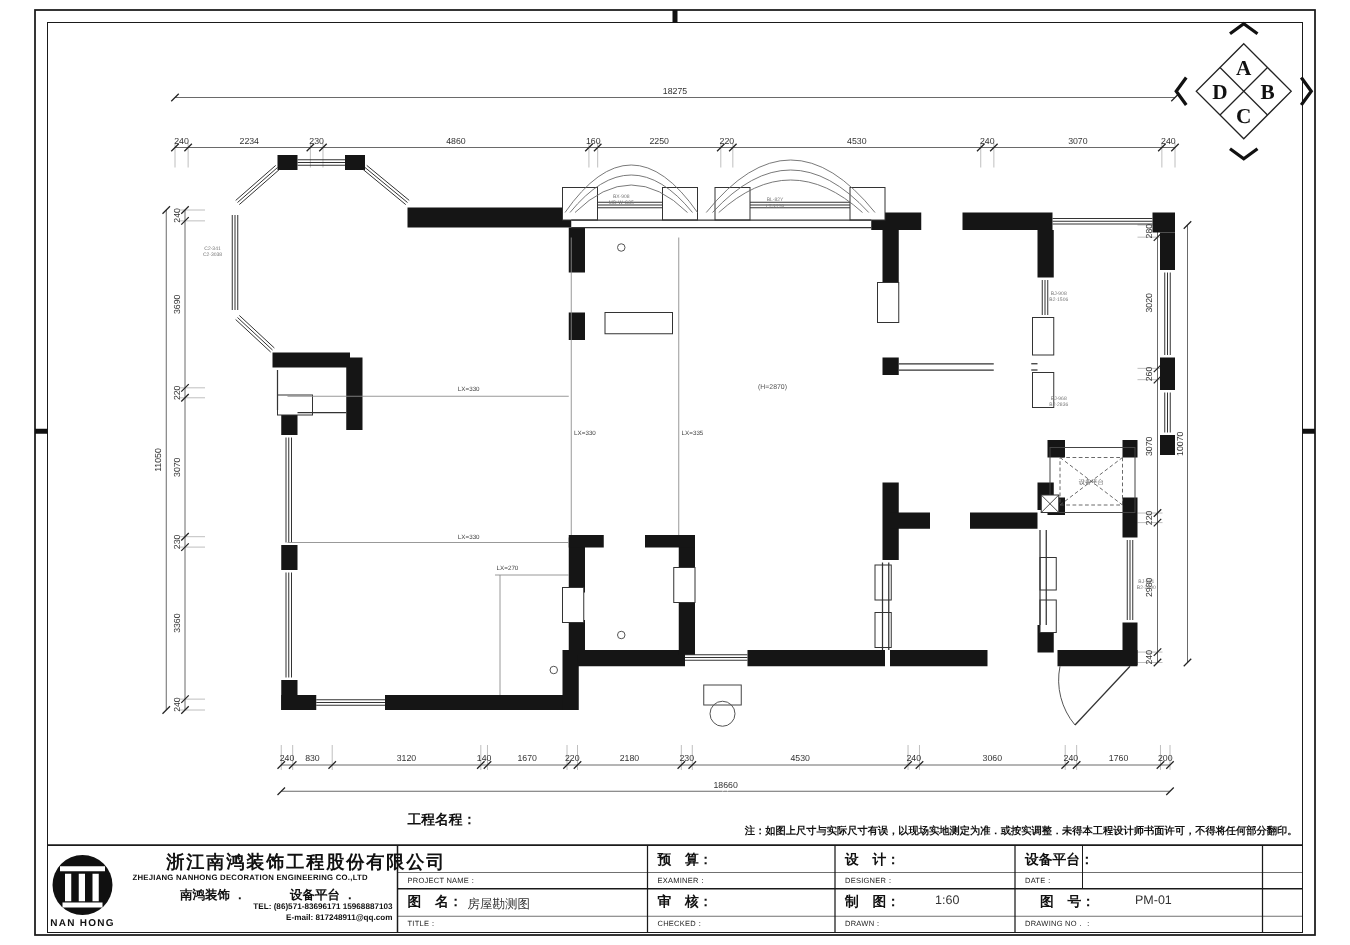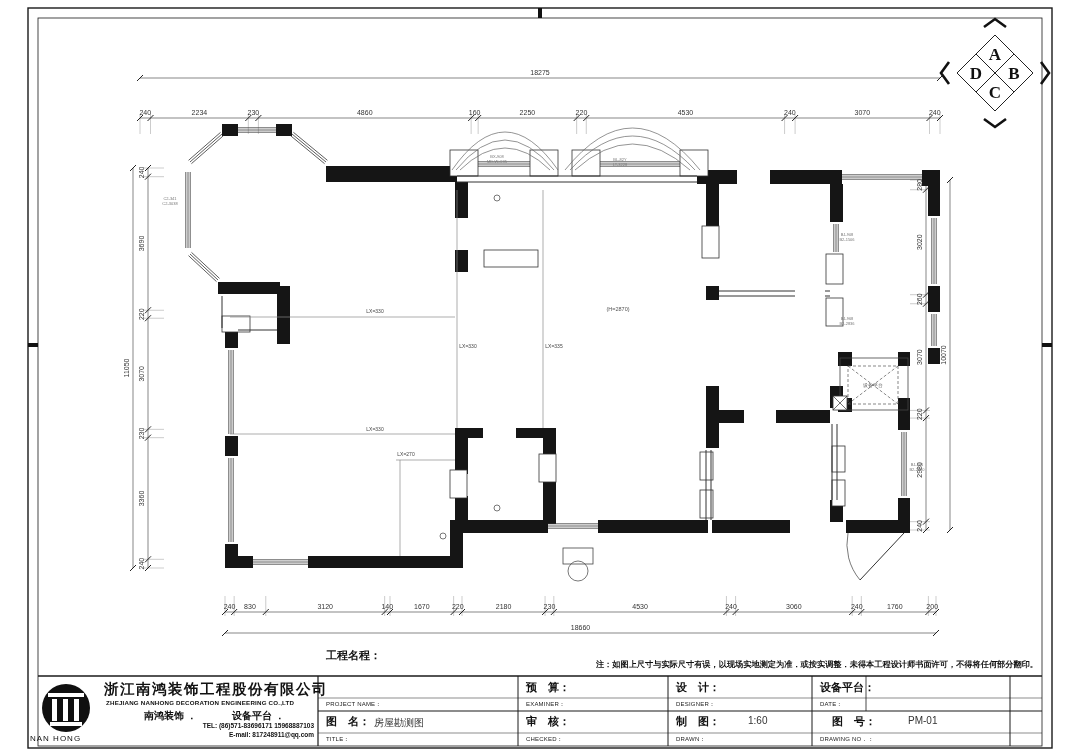--- a/index.html
+++ b/index.html
@@ -5,27 +5,27 @@
   html,body{margin:0;padding:0;background:#ffffff;}
   #page{position:relative;width:1080px;height:756px;background:#ffffff;overflow:hidden;
         font-family:"Liberation Sans",sans-serif;}
   #sheet{position:absolute;left:0;top:0;}
   #tb{position:absolute;left:0;top:0;width:980px;height:756px;pointer-events:none;}
   .abs{position:absolute;white-space:nowrap;}
   .cn{font-size:11px;font-weight:bold;color:#111;}
   .val{font-size:10px;color:#333;}
   .en{font-size:6px;color:#222;letter-spacing:.2px;}
   .note{font-size:8.2px;font-weight:bold;color:#111;text-align:right;}
-  .nameCn{font-size:14.5px;font-weight:bold;letter-spacing:1.5px;color:#111;}
+  .nameCn{font-size:14.5px;font-weight:bold;letter-spacing:1.5px;color:#111;margin-left:29px;}
   .nameEn{font-size:6.2px;font-weight:bold;color:#111;letter-spacing:.2px;}
   .brand{font-size:10px;font-weight:bold;color:#111;}
   .telline{font-size:6.5px;font-weight:bold;color:#111;text-align:right;}
   .logo{background:#101010;border-radius:50%;}
   .logobar{background:#fff;position:absolute;}
-  .logotxt{font-size:8px;font-weight:normal;letter-spacing:1px;color:#111;text-align:left;}
+  .logotxt{font-size:8px;font-weight:bold;letter-spacing:1px;color:#111;text-align:center;}
 </style>
 </head>
 <body>
 
 <div id="page">
   <svg id="sheet" width="1080" height="756" viewBox="0 0 1080 756">
       <g>
         <rect x="28" y="8" width="1024" height="740" fill="none" stroke="#1a1a1a" stroke-width="1.4"></rect>
         <rect x="38" y="18" width="1004" height="728" fill="none" stroke="#1a1a1a" stroke-width="0.8"></rect>
         <line x1="540" y1="8" x2="540" y2="18" stroke="#111" stroke-width="4"></line>

